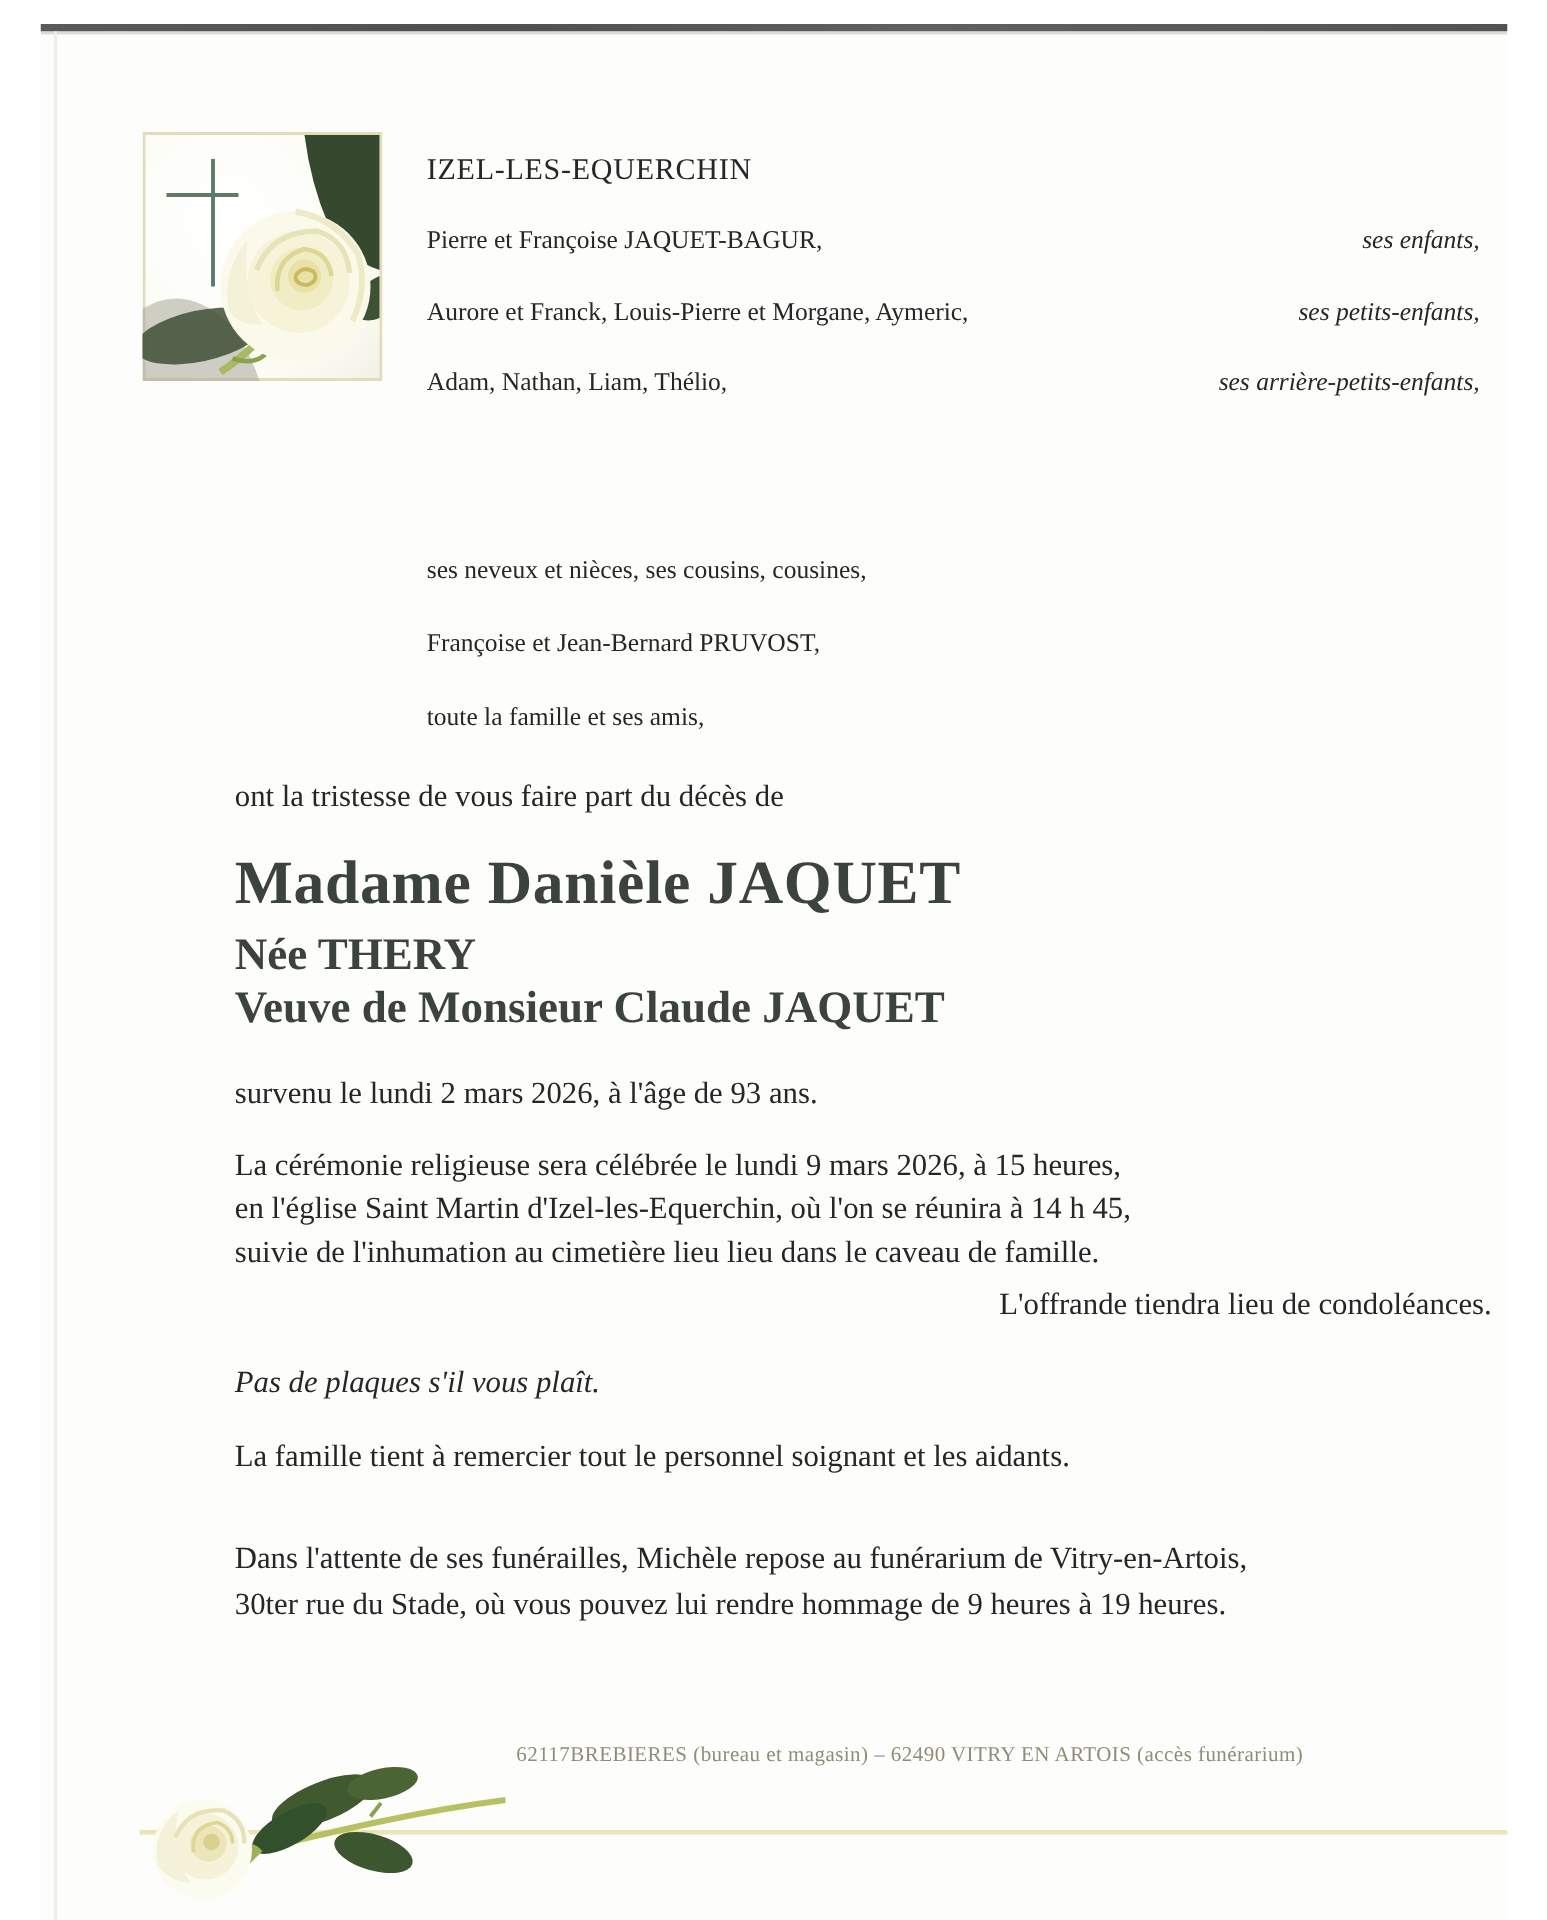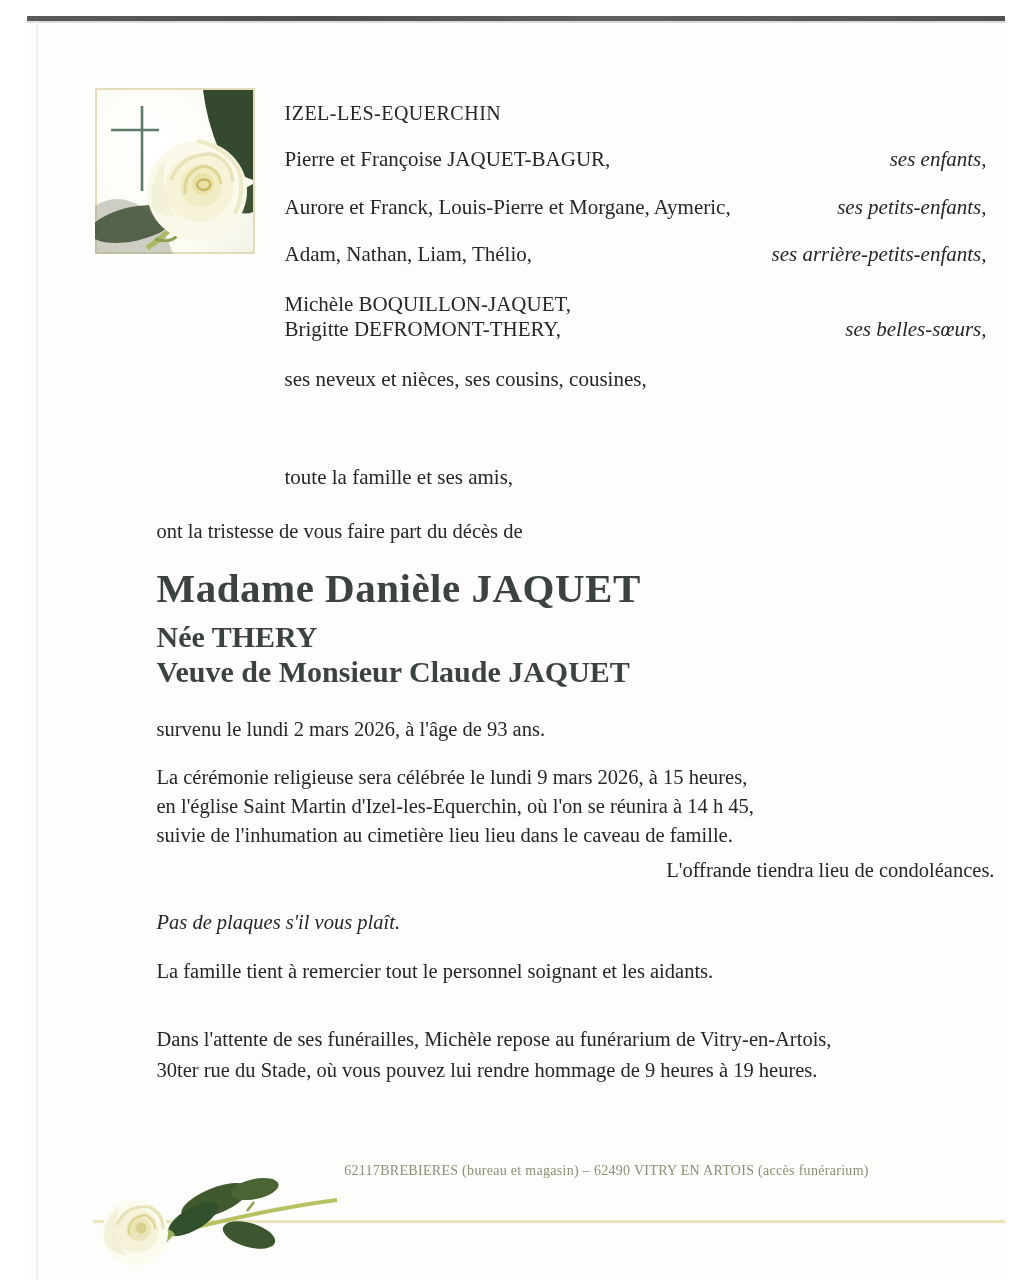--- a/index.html
+++ b/index.html
@@ -25,21 +25,21 @@
     background:#edf1ea;
   }
   .photo-box {
     position:absolute; left:68px; top:72px; width:160px; height:166px;
   }
   .photo-box svg { display:block; width:100%; height:100%; }
 
   .name-row {
     position:absolute; left:258px; width:702px;
     display:flex; justify-content:space-between; align-items:flex-end;
-    font-size:21px; line-height:25px;
+    font-size:17px; line-height:25px;
   }
   .name-row .names { text-align:left; }
   .name-row .names span { display:block; }
   .name-row .relation { font-style:italic; white-space:nowrap; }
 
   .commune { position:absolute; left:258px; top:86px; font-size:20px; letter-spacing:0.5px; }
 
   .center-line {
     position:absolute; left:130px; width:900px; text-align:left;
     font-size:20.5px; line-height:29px;
@@ -125,34 +125,32 @@
     <span class="relation">ses petits-enfants,</span>
   </div>
 
   <div class="name-row" style="top:226px">
     <span class="names">
         <span>Adam, Nathan, Liam, Thélio,</span>
       </span>
     <span class="relation">ses arrière-petits-enfants,</span>
   </div>
 
-  <div class="name-row" style="top:276px">
-    <span class="names">
-      <span>Michèle BOQUILLON-JAQUET,</span>
-      <span>Brigitte DEFROMONT-THERY,</span>
-    </span>
-    <span class="relation">ses belles-sœurs,</span>
-  </div>
 
   <div class="name-row" style="top:351px">
     <span class="names">
         <span>ses neveux et nièces, ses cousins, cousines,</span>
       </span>
   </div>
 
+  <div class="name-row" style="top:400px">
+    <span class="names">
+        <span>Françoise et Jean-Bernard PRUVOST,</span>
+      </span>
+  </div>
 
   <div class="name-row" style="top:449px">
     <span class="names">
         <span>toute la famille et ses amis,</span>
       </span>
   </div>
 
   <div class="center-line" style="top:501px">ont la tristesse de vous faire part du décès de</div>
 
   <div class="center-line title-name">Madame Danièle JAQUET</div>

